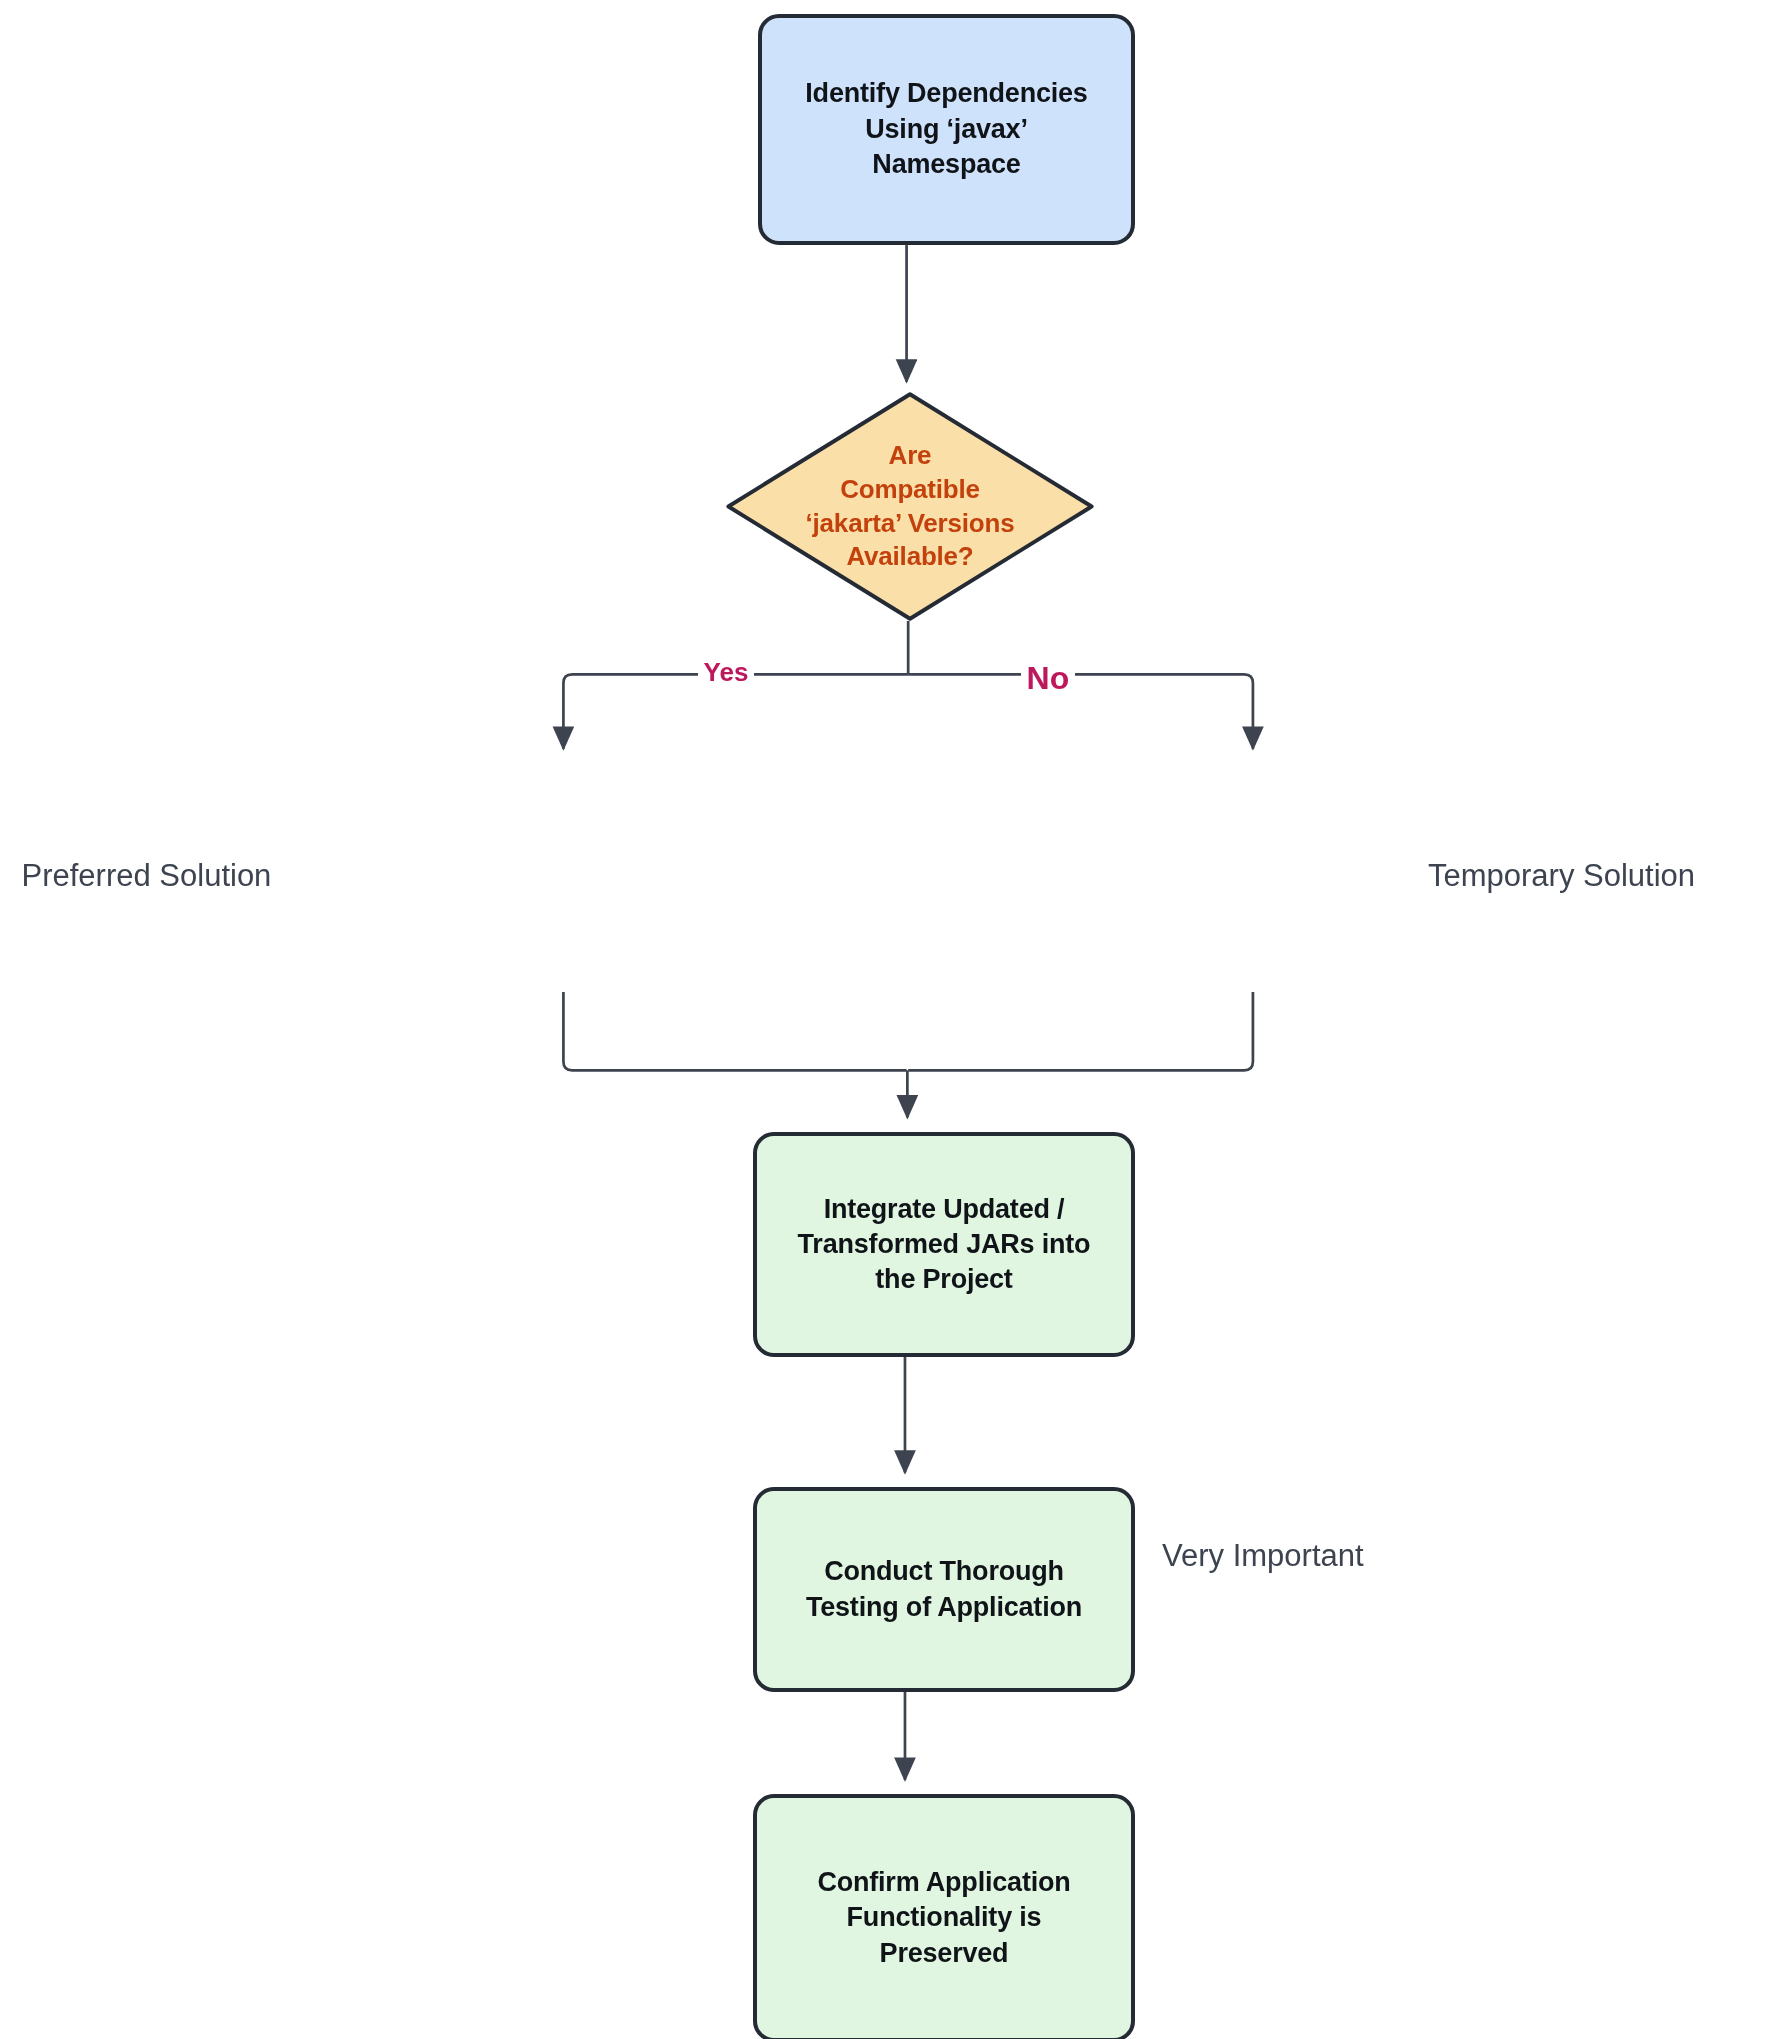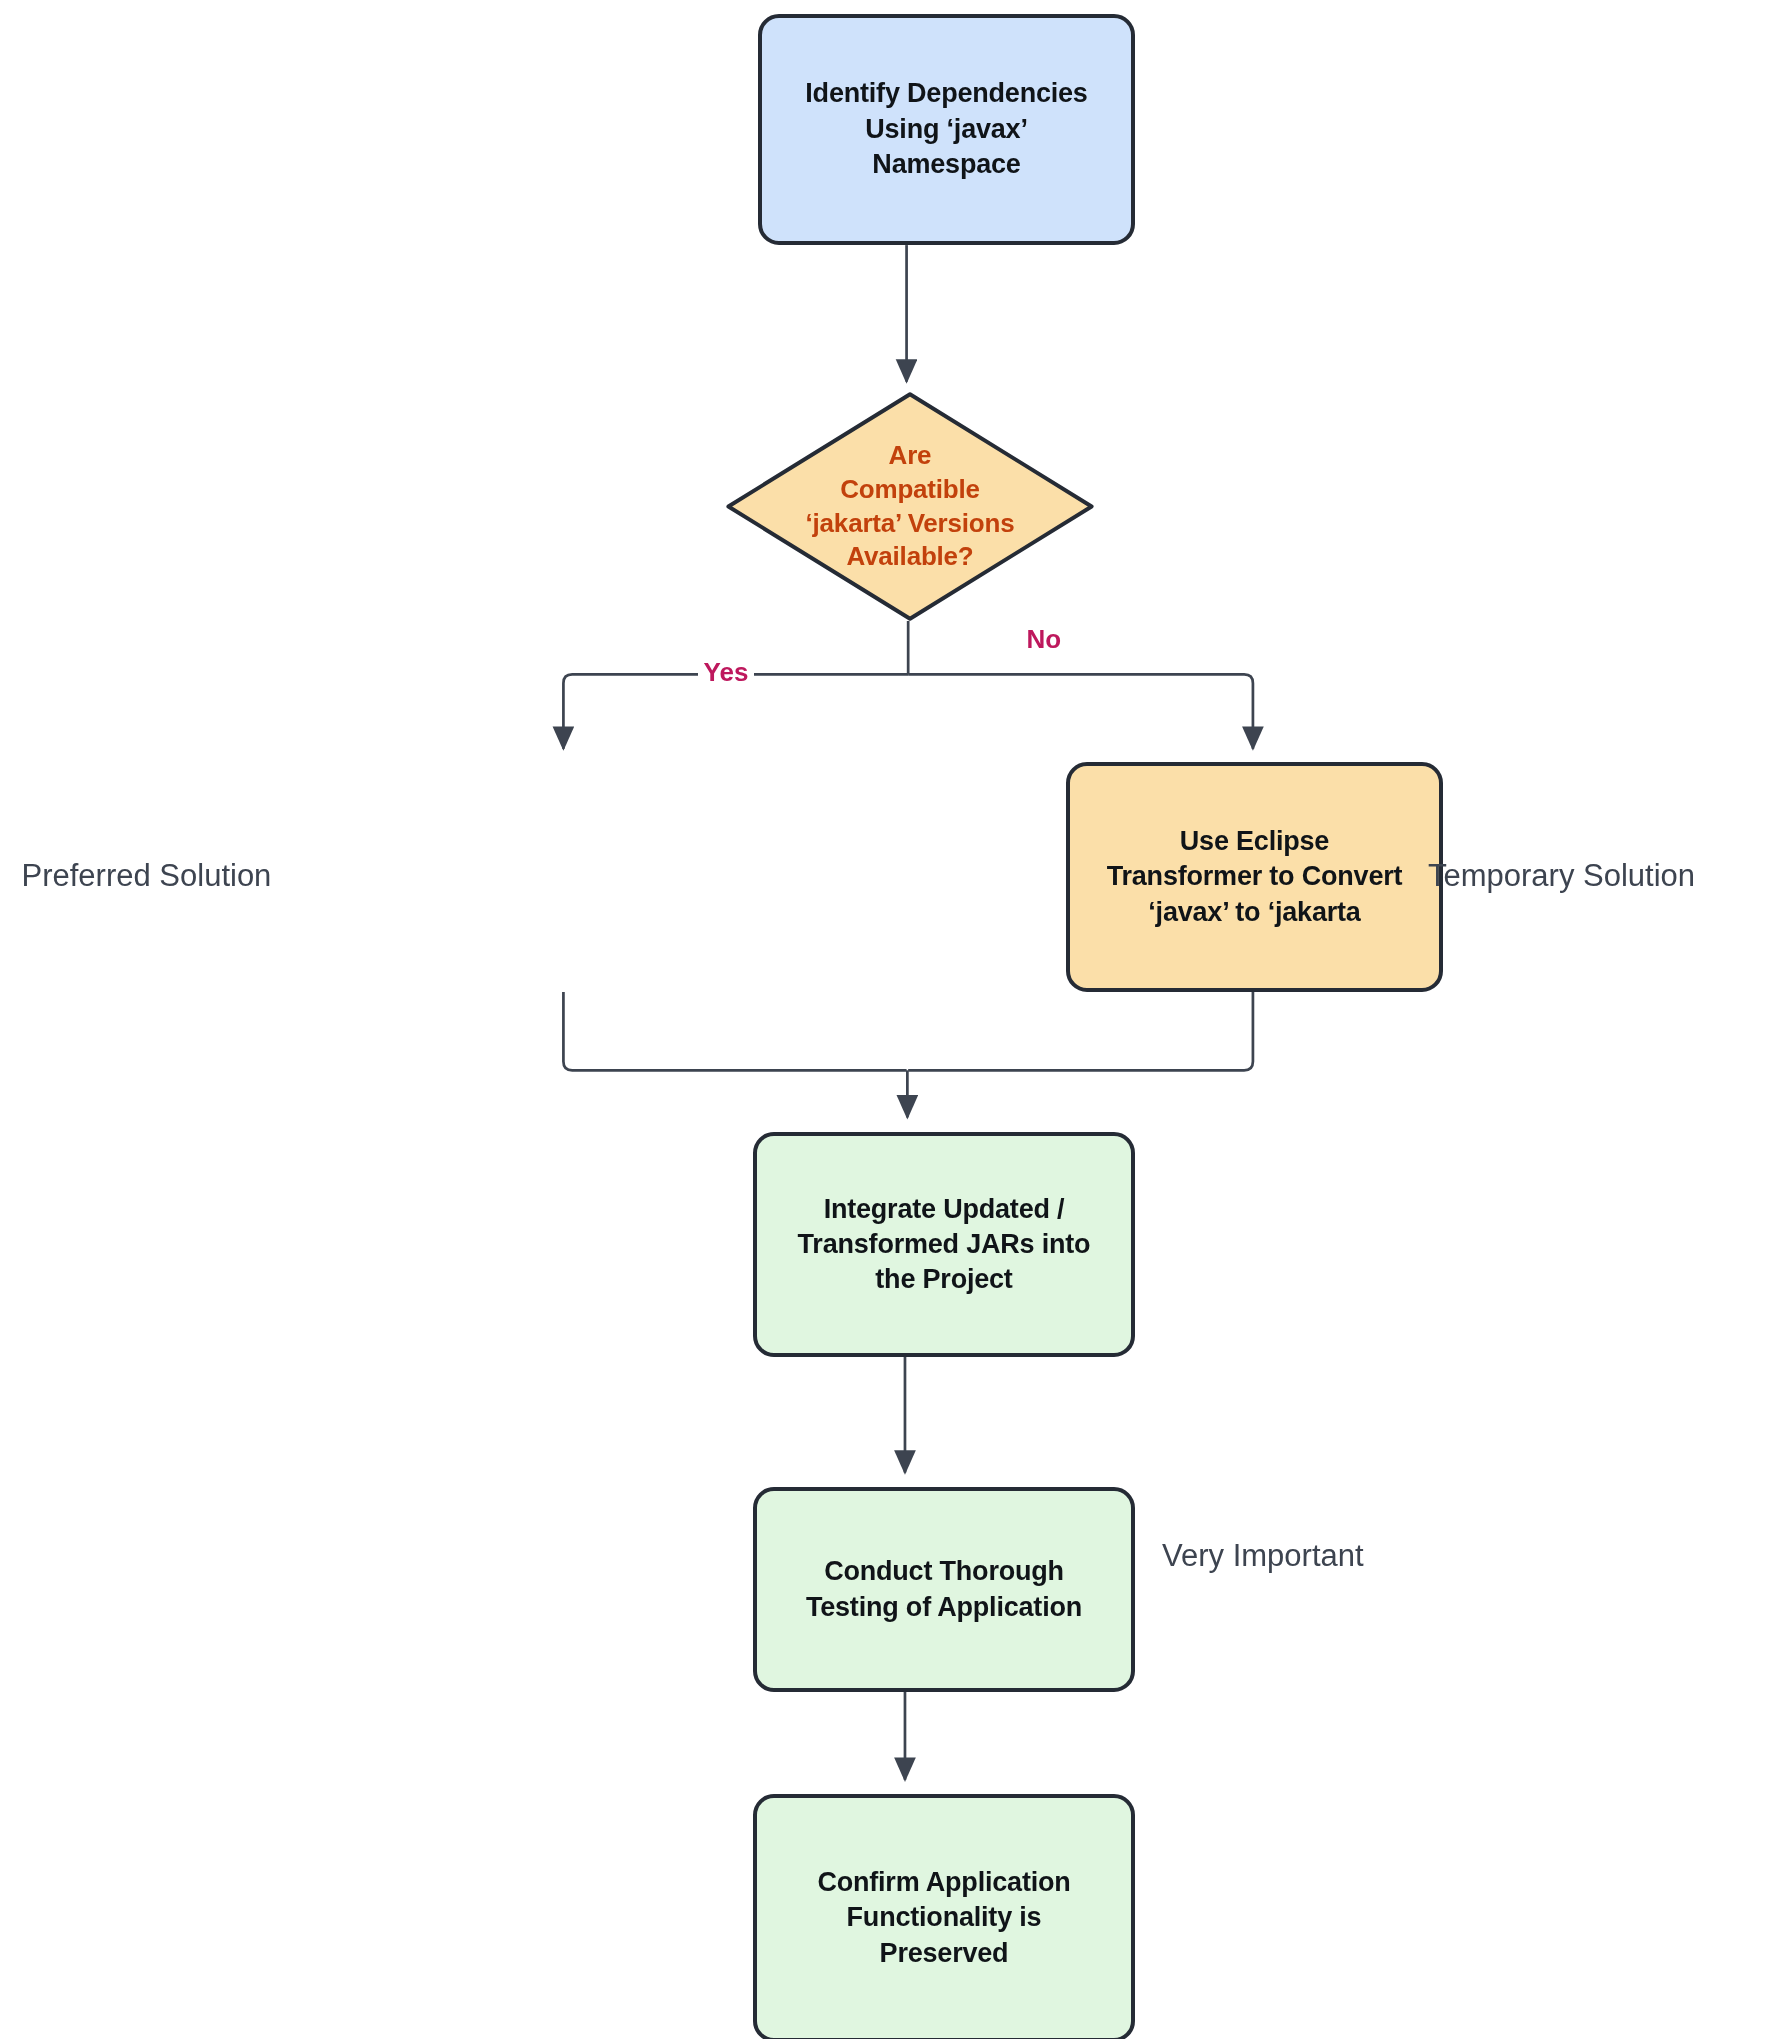--- a/index.html
+++ b/index.html
@@ -137,28 +137,23 @@
       <polygon points="232,4 460,145 232,286 4,145" fill="#fbdfa9" stroke="#252b35" stroke-width="5" stroke-linejoin="round"></polygon>
     </svg>
     <div class="diamond-label" style="font-size:26px;">Are
 Compatible
 ‘jakarta’ Versions
 Available?</div>
   </div>
 
   <div class="edge-label" style="left:698px; top:659px; font-size:26px;">Yes</div>
 
-  <div class="edge-label" style="left:1021px; top:626px; font-size:26px;">No</div>
+  <div class="edge-label" style="left:1021px; top:662px; font-size:32px;">No</div>
 
 
-  <div class="node node-process-warn" style="left:1026px; top:762px; width:377px; height:230px; font-size:27px;">
-    <span class="node-text">Use Eclipse
-Transformer to Convert
-‘javax’ to ‘jakarta</span>
-  </div>
 
   <div class="annotation" style="left:21.5px; top:860px; font-size:31px;">Preferred Solution</div>
 
   <div class="annotation" style="left:1428px; top:860px; font-size:31px;">Temporary Solution</div>
 
   <div class="node node-done" style="left:713px; top:1132px; width:382px; height:225px; font-size:27px;">
     <span class="node-text">Integrate Updated /
 Transformed JARs into
 the Project</span>
   </div>

